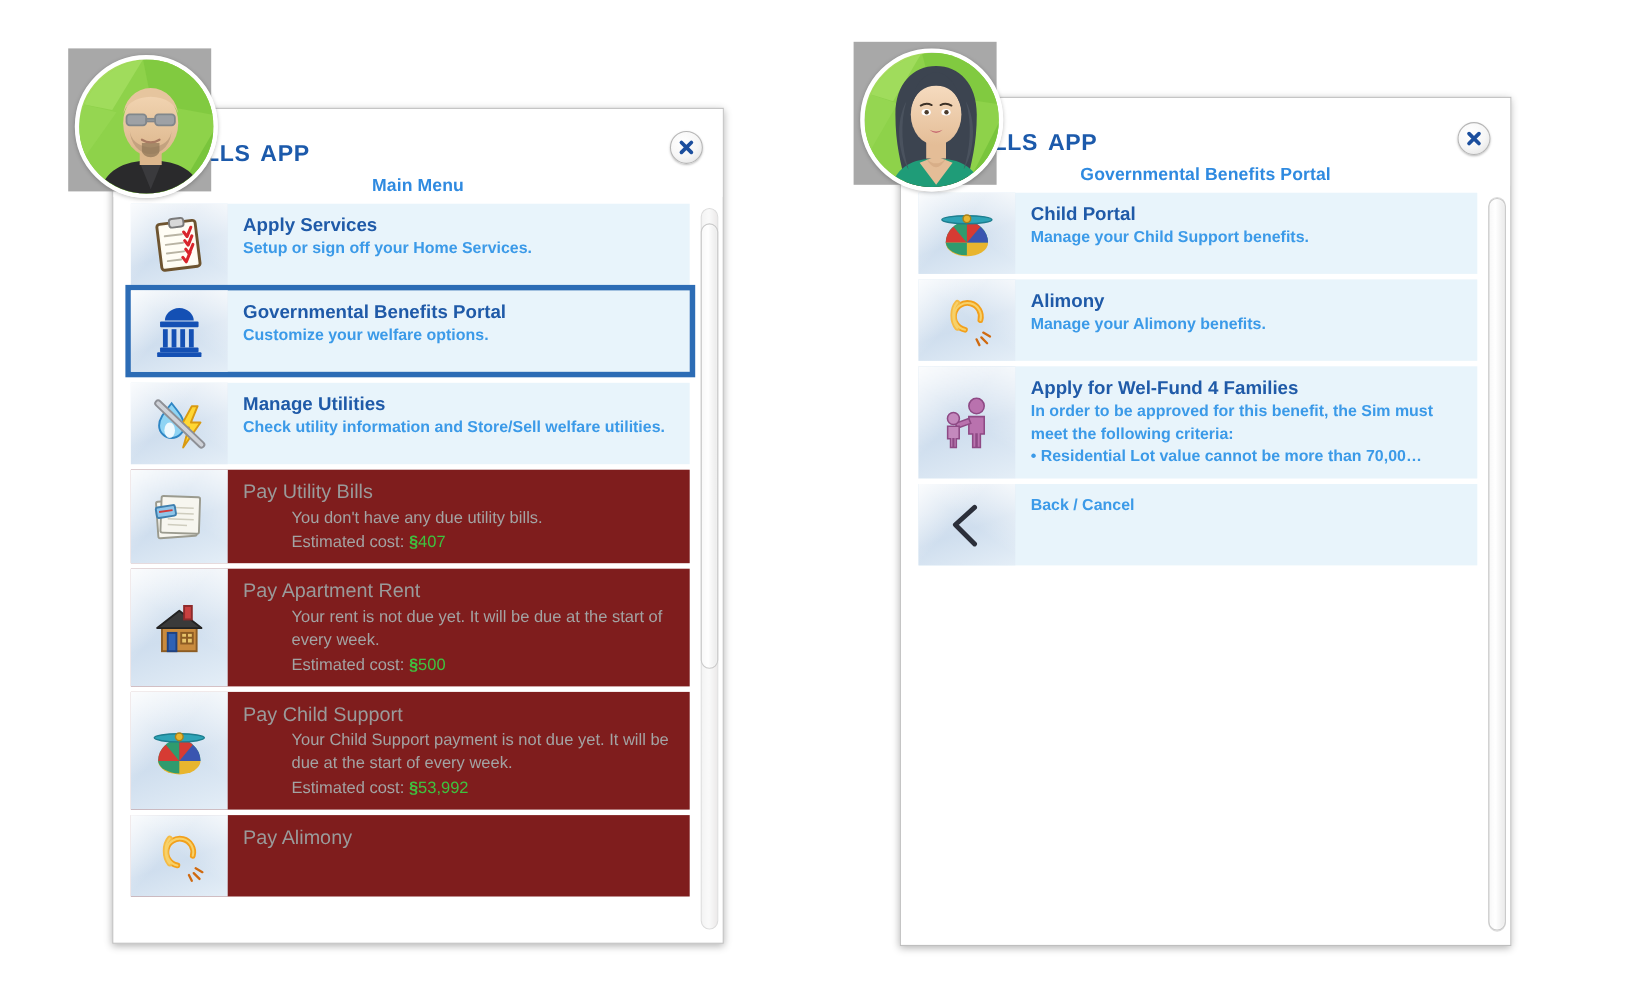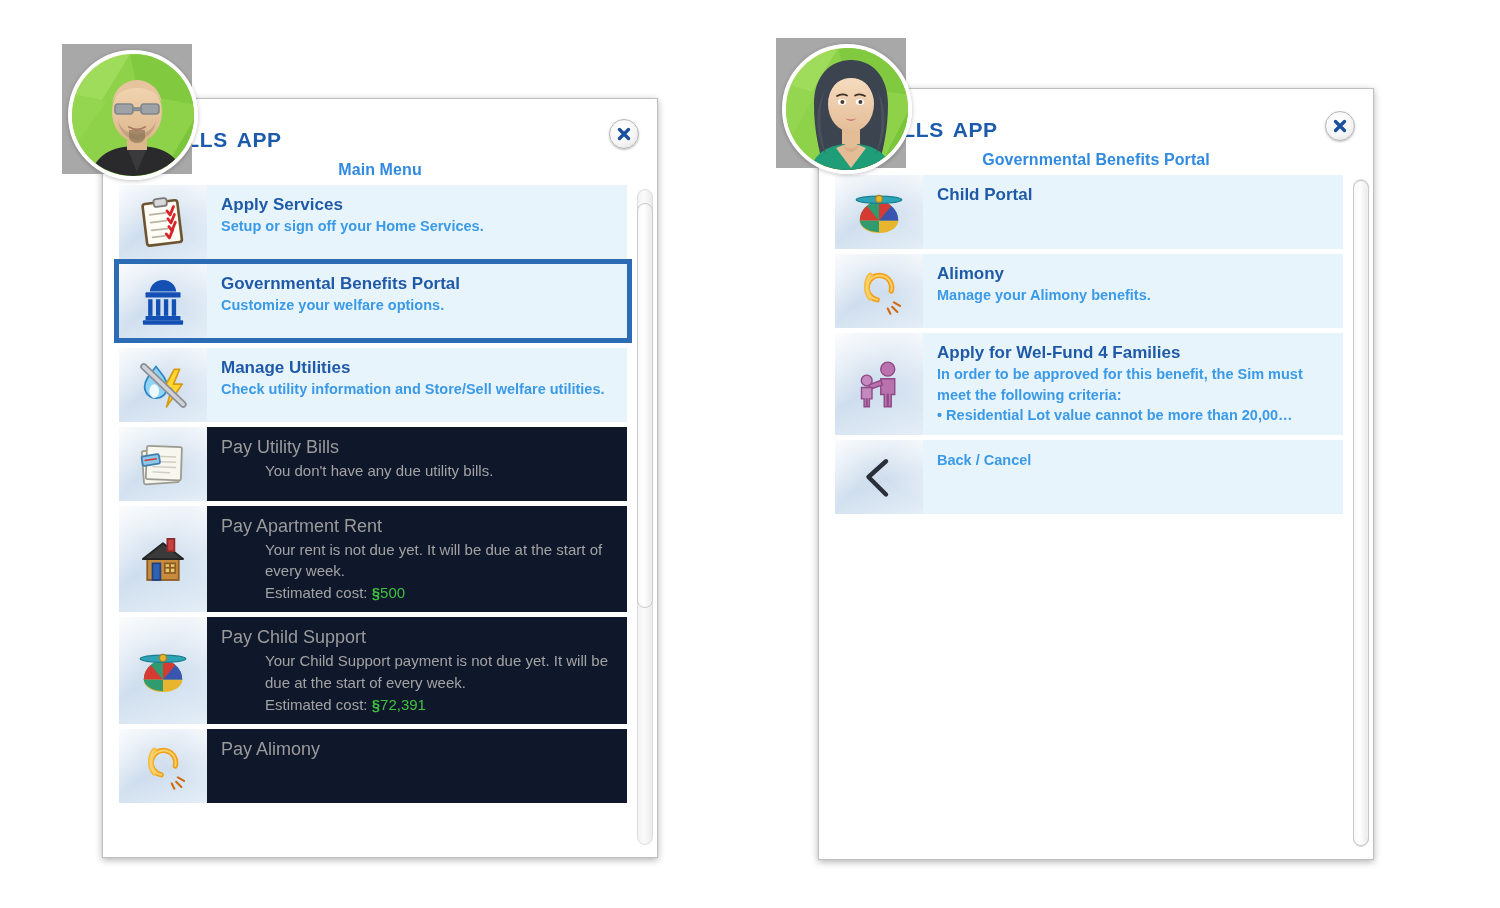--- a/index.html
+++ b/index.html
@@ -83,21 +83,21 @@
 
   .row {
     display: flex;
     align-items: stretch;
     margin-bottom: 5px;
     background: #e8f4fb;
     min-height: 74px;
     position: relative;
     cursor: pointer;
   }
-  .row.disabled { background: #0f172a; cursor: default; }
+  .row.disabled { background: #7f1d1d; cursor: default; }
 
   .row.selected {
     outline: 5px solid #2c6cb5;
     outline-offset: 0;
     margin-bottom: 10px;
     margin-top: 5px;
     z-index: 3;
   }
 
   .row-icon {
@@ -411,20 +411,21 @@
         </div>
         <div class="row disabled">
           <div class="row-icon">
             <svg width="56" height="56" viewBox="0 0 64 64">
               <use href="#ic-paper-bills-icon"></use>
             </svg>
           </div>
           <div class="row-text">
             <div class="row-title">Pay Utility Bills</div>
             <div class="row-desc">You don't have any due utility bills.</div>
+            <div class="row-desc cost-line"><span>Estimated cost: </span><span class="simoleon">§</span><span class="cost-val">407</span></div>
           </div>
         </div>
         <div class="row disabled">
           <div class="row-icon">
             <svg width="56" height="56" viewBox="0 0 64 64">
               <use href="#ic-house-icon"></use>
             </svg>
           </div>
           <div class="row-text">
             <div class="row-title">Pay Apartment Rent</div>
@@ -434,21 +435,21 @@
         </div>
         <div class="row disabled">
           <div class="row-icon">
             <svg width="56" height="56" viewBox="0 0 64 64">
               <use href="#ic-propeller-beanie-icon"></use>
             </svg>
           </div>
           <div class="row-text">
             <div class="row-title">Pay Child Support</div>
             <div class="row-desc">Your Child Support payment is not due yet. It will be due at the start of every week.</div>
-            <div class="row-desc cost-line"><span>Estimated cost: </span><span class="simoleon">§</span><span class="cost-val">72,391</span></div>
+            <div class="row-desc cost-line"><span>Estimated cost: </span><span class="simoleon">§</span><span class="cost-val">53,992</span></div>
           </div>
         </div>
         <div class="row disabled">
           <div class="row-icon">
             <svg width="56" height="56" viewBox="0 0 64 64">
               <use href="#ic-broken-ring-icon"></use>
             </svg>
           </div>
           <div class="row-text">
             <div class="row-title">Pay Alimony</div>
@@ -522,20 +523,21 @@
   <div class="list-wrap">
     <div class="list" id="list-right">
         <div class="row">
           <div class="row-icon">
             <svg width="56" height="56" viewBox="0 0 64 64">
               <use href="#ic-propeller-beanie-icon"></use>
             </svg>
           </div>
           <div class="row-text">
             <div class="row-title">Child Portal</div>
+            <div class="row-desc">Manage your Child Support benefits.</div>
           </div>
         </div>
         <div class="row">
           <div class="row-icon">
             <svg width="56" height="56" viewBox="0 0 64 64">
               <use href="#ic-broken-ring-icon"></use>
             </svg>
           </div>
           <div class="row-text">
             <div class="row-title">Alimony</div>
@@ -544,21 +546,21 @@
         </div>
         <div class="row">
           <div class="row-icon">
             <svg width="56" height="56" viewBox="0 0 64 64">
               <use href="#ic-family-parent-child-icon"></use>
             </svg>
           </div>
           <div class="row-text">
             <div class="row-title">Apply for Wel-Fund 4 Families</div>
             <div class="row-desc" style="white-space: pre-line;">In order to be approved for this benefit, the Sim must meet the following criteria:
- • Residential Lot value cannot be more than 20,00…</div>
+ • Residential Lot value cannot be more than 70,00…</div>
           </div>
         </div>
         <div class="row">
           <div class="row-icon">
             <svg width="56" height="56" viewBox="0 0 64 64">
               <use href="#ic-back-chevron-icon"></use>
             </svg>
           </div>
           <div class="row-text">
             <div class="row-desc">Back / Cancel</div>

